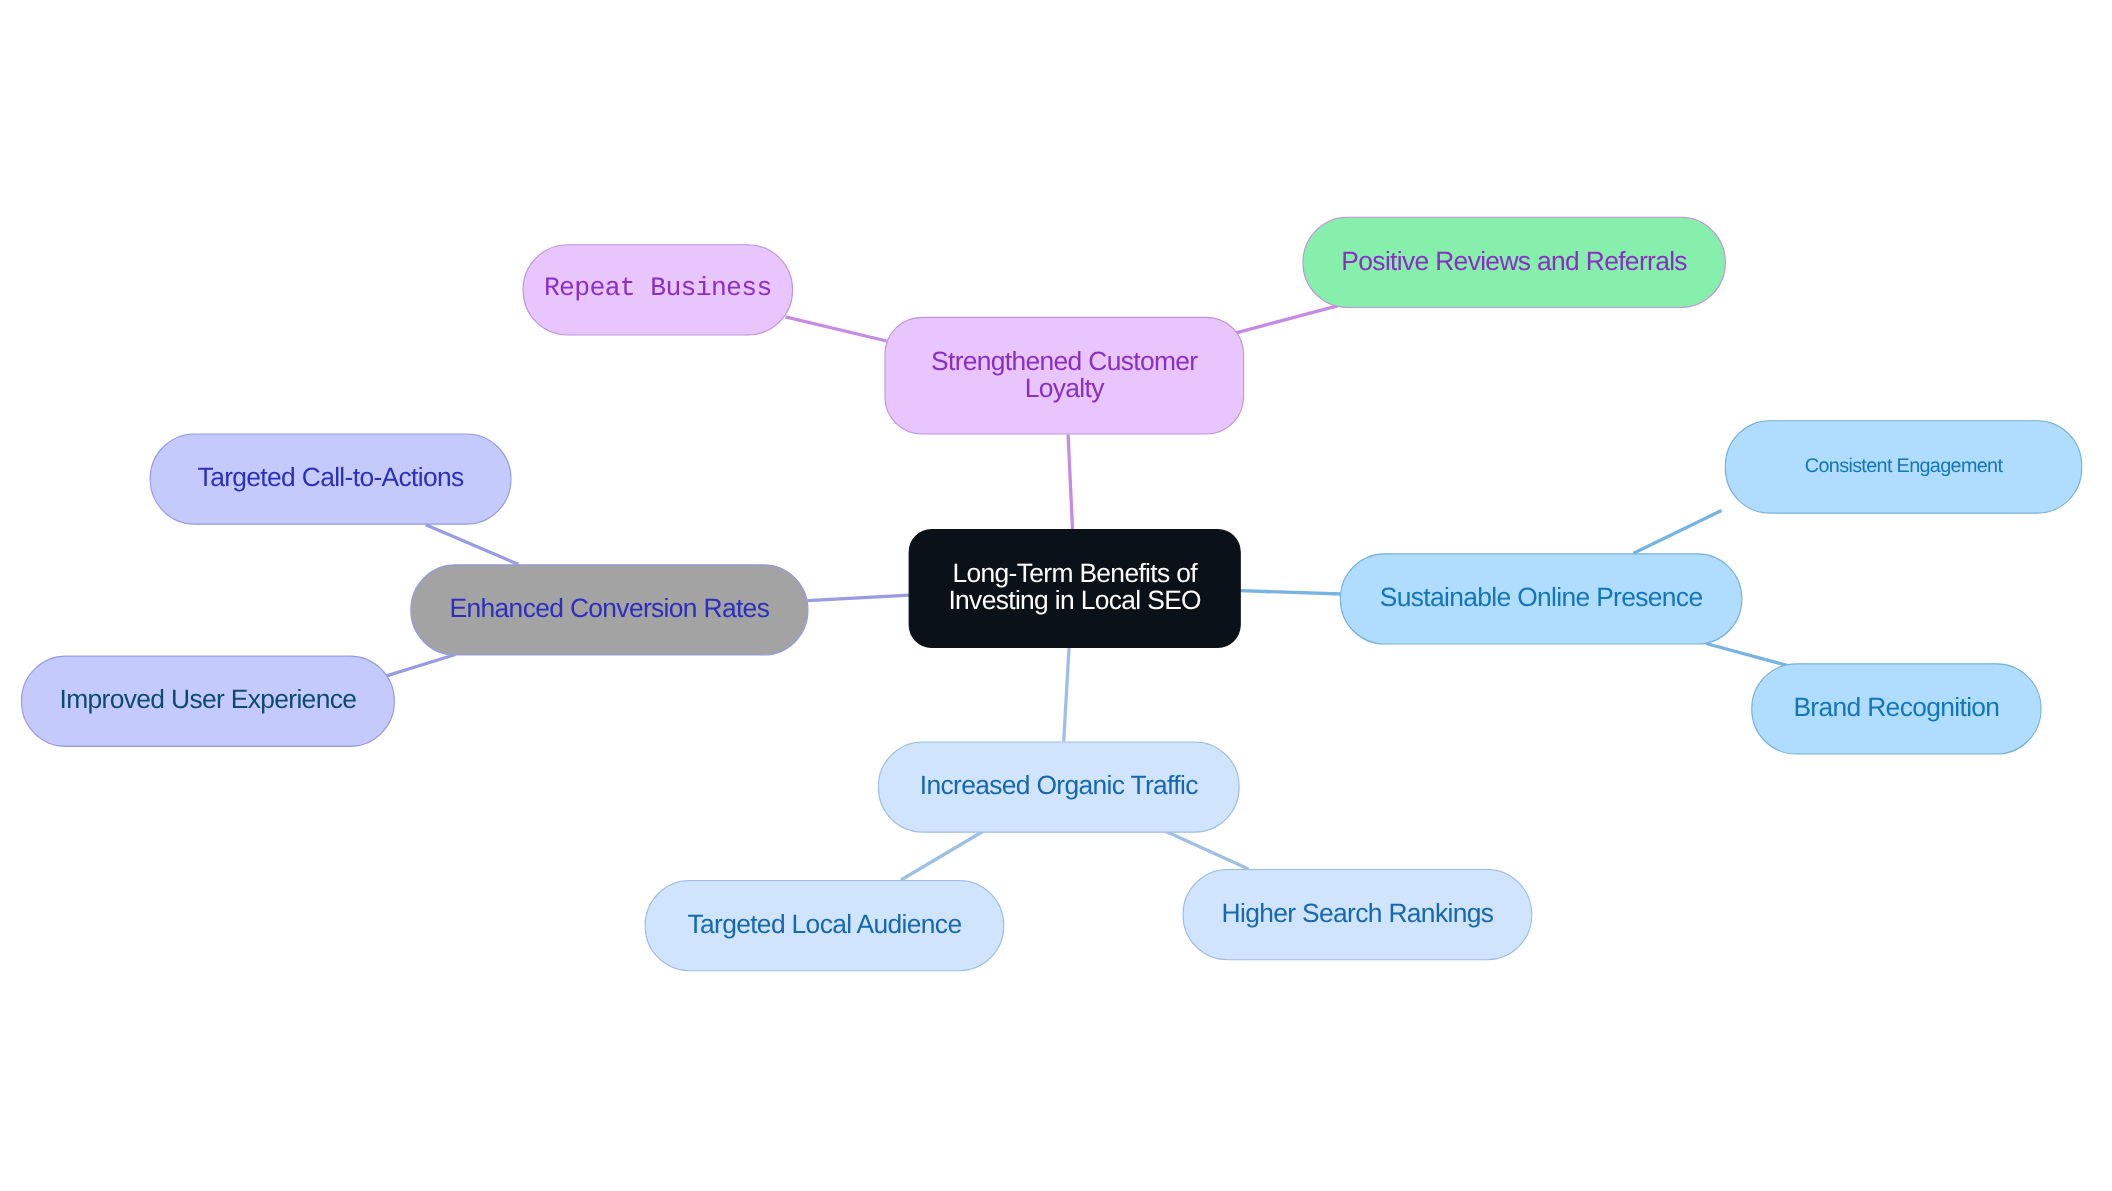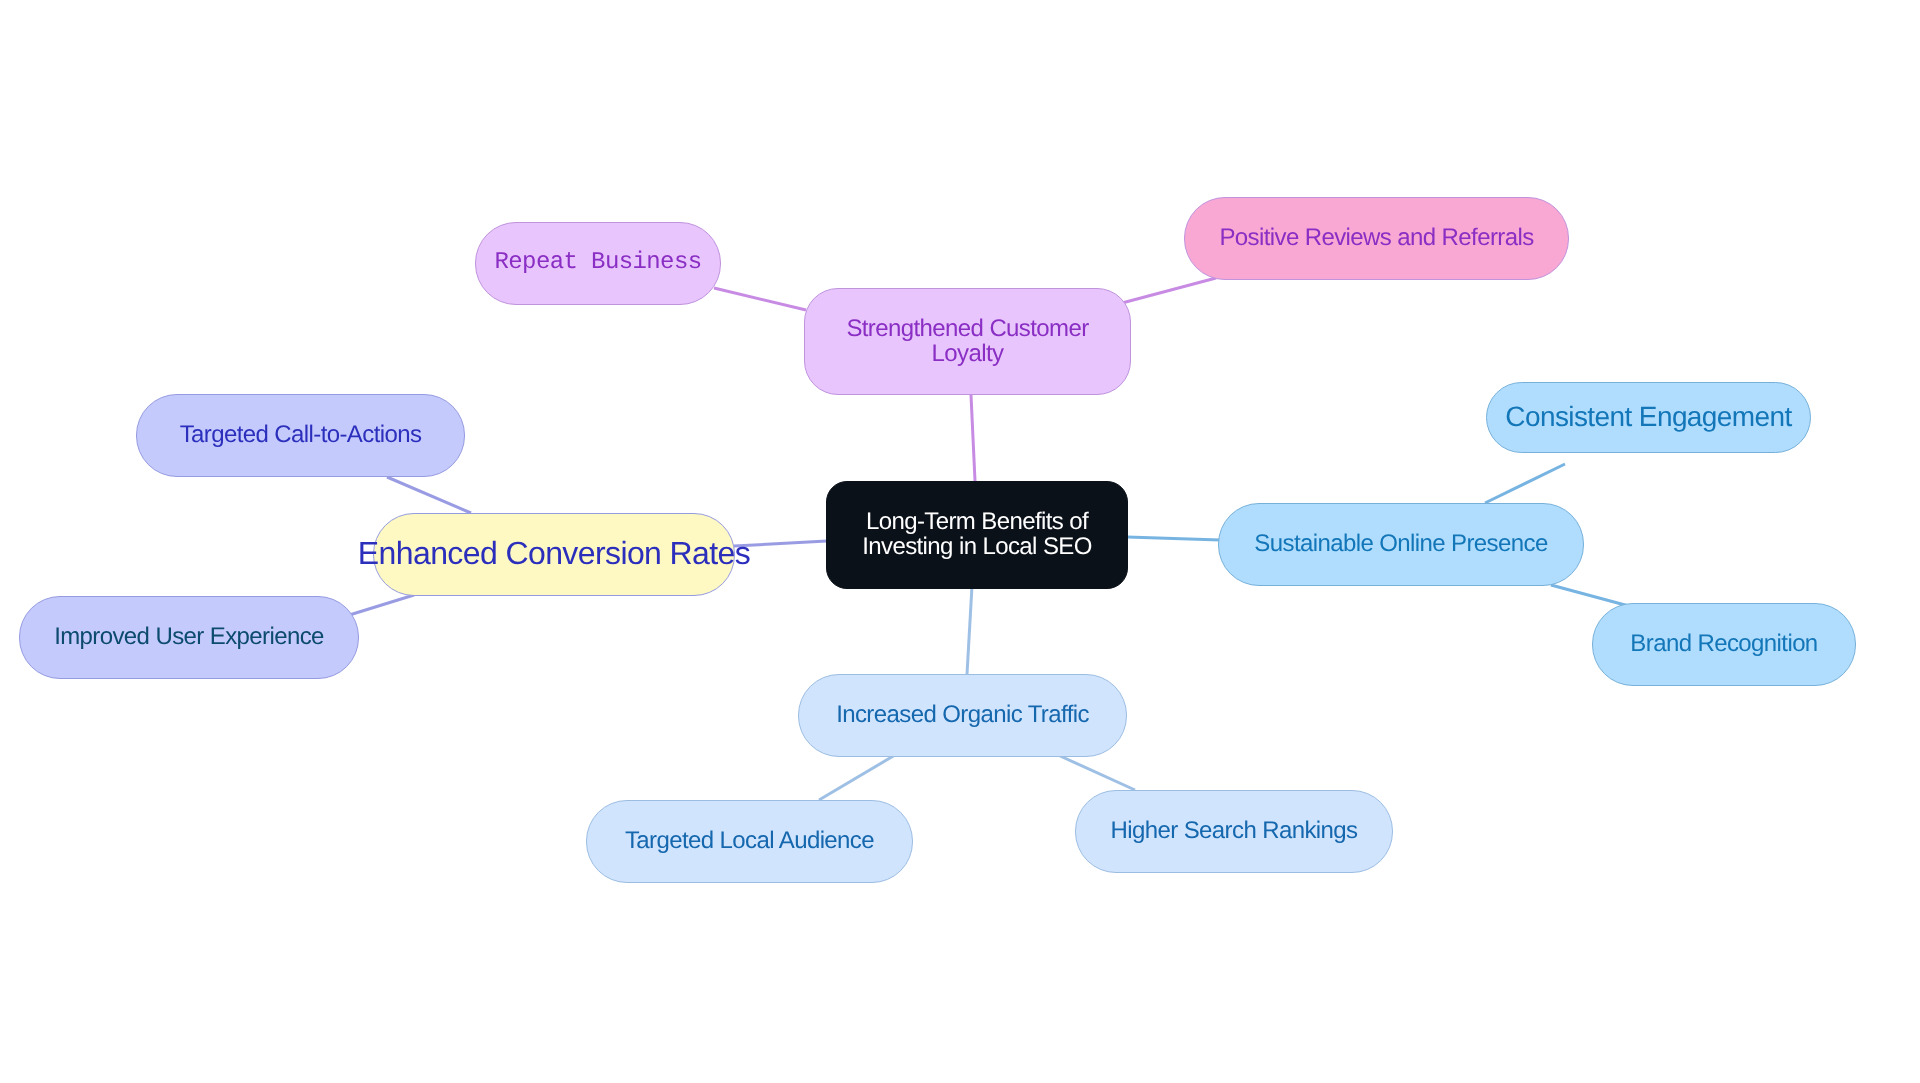--- a/index.html
+++ b/index.html
@@ -46,41 +46,41 @@
 
     <div class="node" style="left: 804px; top: 288px; width: 327px; height: 107px; background: rgb(232, 197, 253); color: rgb(138, 46, 196); border-color: rgb(192, 147, 221); border-radius: 34px; font-size: 24px; line-height: 25px;">
       <span class="lbl">Strengthened Customer
 Loyalty</span>
     </div>
 
     <div class="node" style="left: 475px; top: 222px; width: 246px; height: 83px; background: rgb(232, 197, 253); color: rgb(138, 46, 196); border-color: rgb(192, 147, 221); border-radius: 41px; font-size: 24px; line-height: 25px; font-family: Liberation Mono, monospace;">
       <span class="lbl">Repeat Business</span>
     </div>
 
-    <div class="node" style="left: 1184px; top: 197px; width: 385px; height: 83px; background: #f9a8d4; color: rgb(138, 46, 196); border-color: rgb(192, 147, 221); border-radius: 41px; font-size: 24px; line-height: 25px;">
+    <div class="node" style="left: 1184px; top: 197px; width: 385px; height: 83px; background: #86efac; color: rgb(138, 46, 196); border-color: rgb(192, 147, 221); border-radius: 41px; font-size: 24px; line-height: 25px;">
       <span class="lbl">Positive Reviews and Referrals</span>
     </div>
 
-    <div class="node" style="left: 373px; top: 513px; width: 362px; height: 83px; background: #fef9c3; color: rgb(43, 47, 188); border-color: rgb(149, 155, 224); border-radius: 41px; font-size: 32px; line-height: 25px;">
+    <div class="node" style="left: 373px; top: 513px; width: 362px; height: 83px; background: #a3a3a3; color: rgb(43, 47, 188); border-color: rgb(149, 155, 224); border-radius: 41px; font-size: 24px; line-height: 25px;">
       <span class="lbl">Enhanced Conversion Rates</span>
     </div>
 
     <div class="node" style="left: 136px; top: 394px; width: 329px; height: 83px; background: rgb(197, 202, 253); color: rgb(43, 47, 188); border-color: rgb(149, 155, 224); border-radius: 41px; font-size: 24px; line-height: 25px;">
       <span class="lbl">Targeted Call-to-Actions</span>
     </div>
 
     <div class="node" style="left: 19px; top: 596px; width: 340px; height: 83px; background: rgb(197, 202, 253); color: #0c4a6e; border-color: rgb(149, 155, 224); border-radius: 41px; font-size: 24px; line-height: 25px;">
       <span class="lbl">Improved User Experience</span>
     </div>
 
     <div class="node" style="left: 1218px; top: 503px; width: 366px; height: 83px; background: rgb(176, 221, 253); color: rgb(18, 118, 184); border-color: rgb(119, 177, 218); border-radius: 41px; font-size: 24px; line-height: 25px;">
       <span class="lbl">Sustainable Online Presence</span>
     </div>
 
-    <div class="node" style="left: 1486px; top: 382px; width: 325px; height: 71px; background: rgb(176, 221, 253); color: rgb(18, 118, 184); border-color: rgb(119, 177, 218); border-radius: 41px; font-size: 28px; line-height: 25px;">
+    <div class="node" style="left: 1568px; top: 382px; width: 325px; height: 85px; background: rgb(176, 221, 253); color: rgb(18, 118, 184); border-color: rgb(119, 177, 218); border-radius: 41px; font-size: 18px; line-height: 25px;">
       <span class="lbl">Consistent Engagement</span>
     </div>
 
     <div class="node" style="left: 1592px; top: 603px; width: 264px; height: 83px; background: rgb(176, 221, 253); color: rgb(18, 118, 184); border-color: rgb(119, 177, 218); border-radius: 41px; font-size: 24px; line-height: 25px;">
       <span class="lbl">Brand Recognition</span>
     </div>
 
     <div class="node" style="left: 798px; top: 674px; width: 329px; height: 83px; background: rgb(209, 228, 253); color: rgb(21, 103, 174); border-color: rgb(156, 189, 226); border-radius: 41px; font-size: 24px; line-height: 25px;">
       <span class="lbl">Increased Organic Traffic</span>
     </div>

